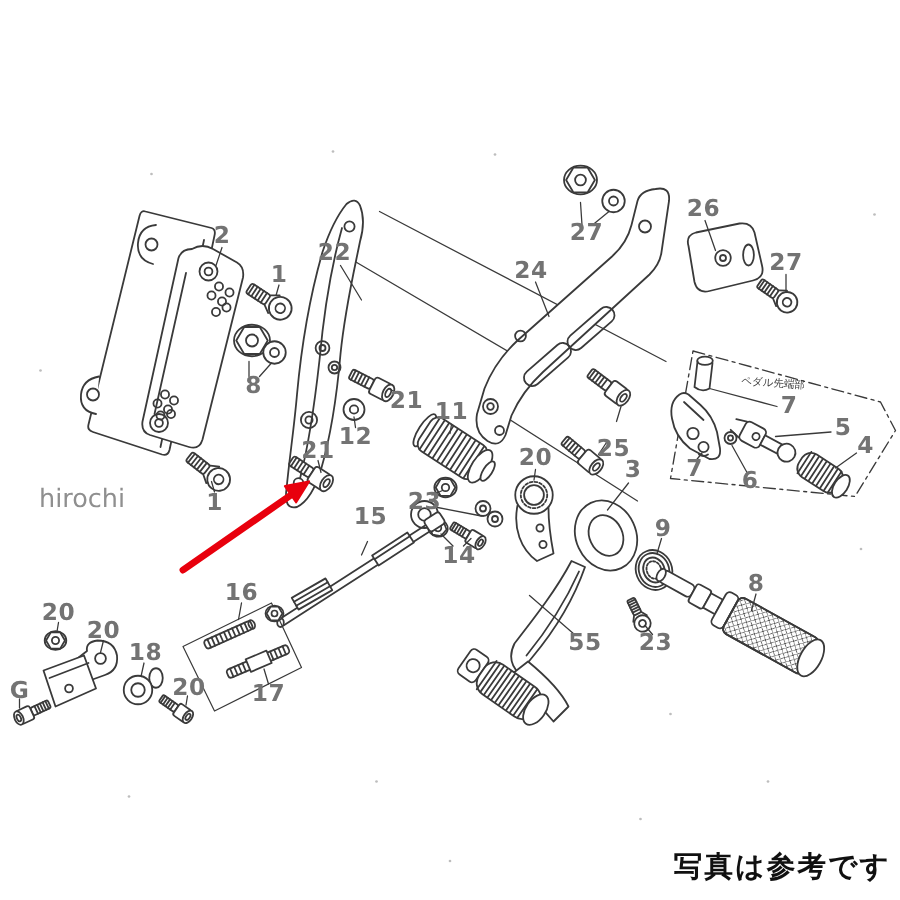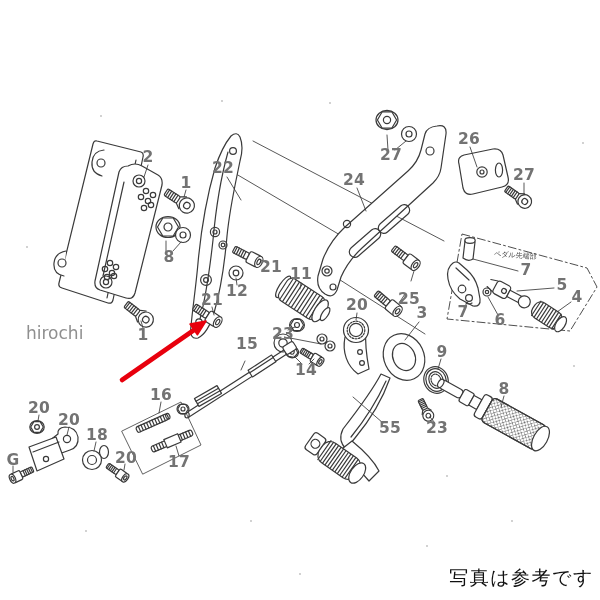--- a/index.html
+++ b/index.html
@@ -2,21 +2,21 @@
 <html><head>
 <meta charset="utf-8">
 <style>
   html,body{margin:0;padding:0;background:#fff;}
   .stage{position:relative;width:600px;height:600px;background:#ffffff;overflow:hidden;
          font-family:"DejaVu Sans", "Liberation Sans", sans-serif;}
   svg{position:absolute;left:0;top:0;}
   .plabel{position:absolute;transform:translate(-50%,-50%);font-size:15.5px;color:#737373;
           white-space:nowrap;letter-spacing:.3px;line-height:1;font-weight:bold;}
   .watermark{position:absolute;left:26px;top:288px;font-size:17px;color:#8f8f8f;margin-top:35px;}
-  .caption{position:absolute;right:6px;top:565px;font-size:19px;font-weight:400;color:#101010;letter-spacing:1.5px;}
+  .caption{position:absolute;right:6px;top:565px;font-size:19px;font-weight:700;color:#101010;letter-spacing:1.5px;}
 </style>
 </head>
 <body>
 
 <div class="stage">
 
 <svg width="600" height="600" viewBox="0 0 600 600">
 <defs>
   <pattern id="kn" width="4.2" height="4.2" patternUnits="userSpaceOnUse">
     <path d="M0,4.2 L4.2,0 M0,0 L4.2,4.2" stroke="#4a4a4a" stroke-width="0.55" fill="none"></path>

